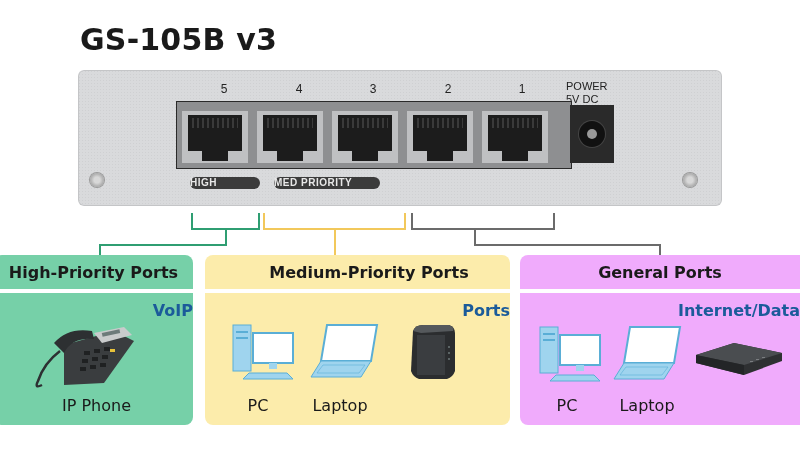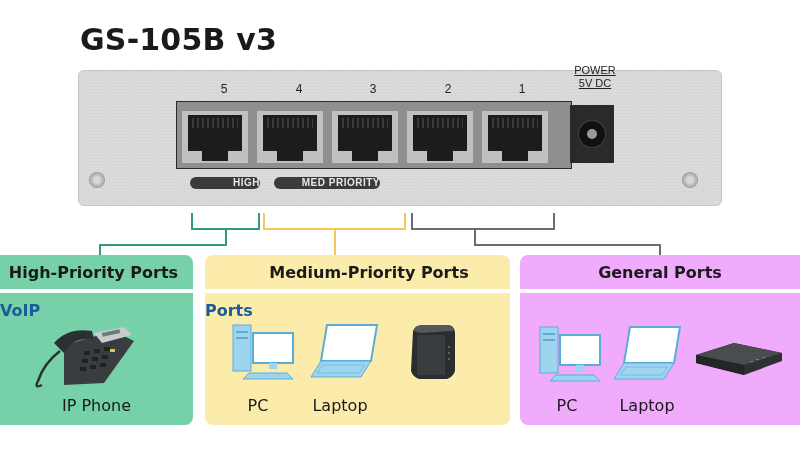--- a/index.html
+++ b/index.html
@@ -3,40 +3,40 @@
 <meta charset="utf-8">
 <style>
   html,body{margin:0;padding:0;background:#ffffff;}
   body{width:800px;height:461px;position:relative;overflow:hidden;font-family:"DejaVu Sans","Liberation Sans",sans-serif;}
   .abs{position:absolute;}
   .title{left:80px;top:22px;font-size:30px;font-weight:bold;color:#1a1a1a;letter-spacing:0.2px;}
   .switch{left:78px;top:70px;width:644px;height:136px;border-radius:6px;background:#d9dadc;
     background-image:radial-gradient(#cfd0d2 1px,transparent 1px);background-size:3px 3px;
     box-shadow:inset 0 0 0 1px #c4c5c7;}
   .port-num{top:82px;width:40px;text-align:center;font-size:12px;color:#222;font-family:"Liberation Sans",sans-serif;}
-  .power-lbl{left:566px;top:64px;width:58px;text-align:center;font-size:11px;line-height:13px;color:#222;font-family:"Liberation Sans",sans-serif;text-decoration:underline;}
+  .power-lbl{left:566px;top:80px;width:58px;font-size:11px;line-height:13px;color:#222;font-family:"Liberation Sans",sans-serif;}
   .port-frame{left:176px;top:101px;width:394px;height:66px;background:#8e8f91;border:1px solid #2a2a2a;}
   .port{top:111px;width:66px;height:52px;background:#bfc0c2;}
   .port .hole{position:absolute;left:6px;top:4px;width:54px;height:36px;background:#1c1c1c;}
   .port .tab{position:absolute;left:20px;top:40px;width:26px;height:10px;background:#1c1c1c;}
   .port .pins{position:absolute;left:10px;top:7px;width:46px;height:10px;
     background:repeating-linear-gradient(90deg,#3a3a3a 0 2px,#1c1c1c 2px 5px);}
   .power-jack{left:570px;top:105px;width:44px;height:58px;background:#2a2a2a;}
   .power-jack .ring{position:absolute;left:9px;top:16px;width:26px;height:26px;border-radius:50%;background:#111;box-shadow:0 0 0 1px #444;}
   .power-jack .pin{position:absolute;left:17px;top:24px;width:10px;height:10px;border-radius:50%;background:#999;}
-  .badge{top:177px;height:12px;border-radius:6px;background:#3b3b3b;color:#e8e8e8;font-size:10px;font-weight:bold;line-height:12px;text-align:right;font-family:"Liberation Sans",sans-serif;letter-spacing:0.5px;}
+  .badge{top:177px;height:12px;border-radius:6px;background:#3b3b3b;color:#e8e8e8;font-size:10px;font-weight:bold;line-height:12px;text-align:left;font-family:"Liberation Sans",sans-serif;letter-spacing:0.5px;}
   .screw{width:14px;height:14px;border-radius:50%;background:radial-gradient(#d8d8d8 30%,#a9a9a9 70%);box-shadow:0 0 0 1px #9a9a9a;}
   svg.lines{left:0;top:0;}
   .panel{border-radius:8px;overflow:hidden;}
   .panel .head{position:absolute;left:0;right:0;top:0;height:34px;font-weight:bold;font-size:16px;color:#1a1a1a;text-align:center;line-height:36px;}
   .panel .body{position:absolute;left:0;right:0;top:38px;bottom:0;}
   .green .head,.green .body{background:#76d0a8;}
   .yellow .head,.yellow .body{background:#fcecab;padding-left:23px;}
   .gray .head,.gray .body{background:#f0abfc;}
-  .sub{position:absolute;top:8px;left:0;right:0;text-align:left;font-weight:bold;font-size:16px;color:#1b5b9a;}
+  .sub{position:absolute;top:8px;left:0;right:0;text-align:right;font-weight:bold;font-size:16px;color:#1b5b9a;}
   .dev-label{position:absolute;text-align:center;font-size:16px;color:#1a1a1a;line-height:17px;}
   .icon{position:absolute;}
 </style>
 </head>
 <body>
 
 <div class="abs title">GS-105B v3</div>
 
 <div class="abs switch"></div>
 
@@ -153,20 +153,21 @@
         </g>
     </svg>
     <div class="dev-label" style="left:26px;width:54px;top:104px">PC</div>
     <div class="dev-label" style="left:98px;width:74px;top:104px">Laptop</div>
   </div>
 </div>
 
 <div class="abs panel gray" style="left:520px;top:255px;width:290px;height:170px;">
   <div class="head" style="right:10px">General Ports</div>
   <div class="body">
+    <div class="sub" style="right:10px">Internet/Data</div>
     <svg class="icon" style="left:18px;top:32px" width="66" height="58" viewBox="0 0 66 58">
       <rect x="2" y="2" width="18" height="46" fill="#9fd4ee" stroke="#5aaed6"></rect>
       <rect x="5" y="8" width="12" height="2" fill="#5aaed6"></rect>
         <rect x="5" y="14" width="12" height="2" fill="#5aaed6"></rect>
       <rect x="22" y="10" width="40" height="30" fill="#ffffff" stroke="#5aaed6" stroke-width="2"></rect>
       <rect x="38" y="40" width="8" height="6" fill="#9fd4ee"></rect>
       <path d="M18 50 L56 50 L62 56 L12 56 Z" fill="#9fd4ee" stroke="#5aaed6"></path>
     </svg>
     <svg class="icon" style="left:92px;top:32px" width="70" height="58" viewBox="0 0 70 58">
       <path d="M18 2 L68 2 L62 38 L12 38 Z" fill="#ffffff" stroke="#5aaed6" stroke-width="2"></path>

